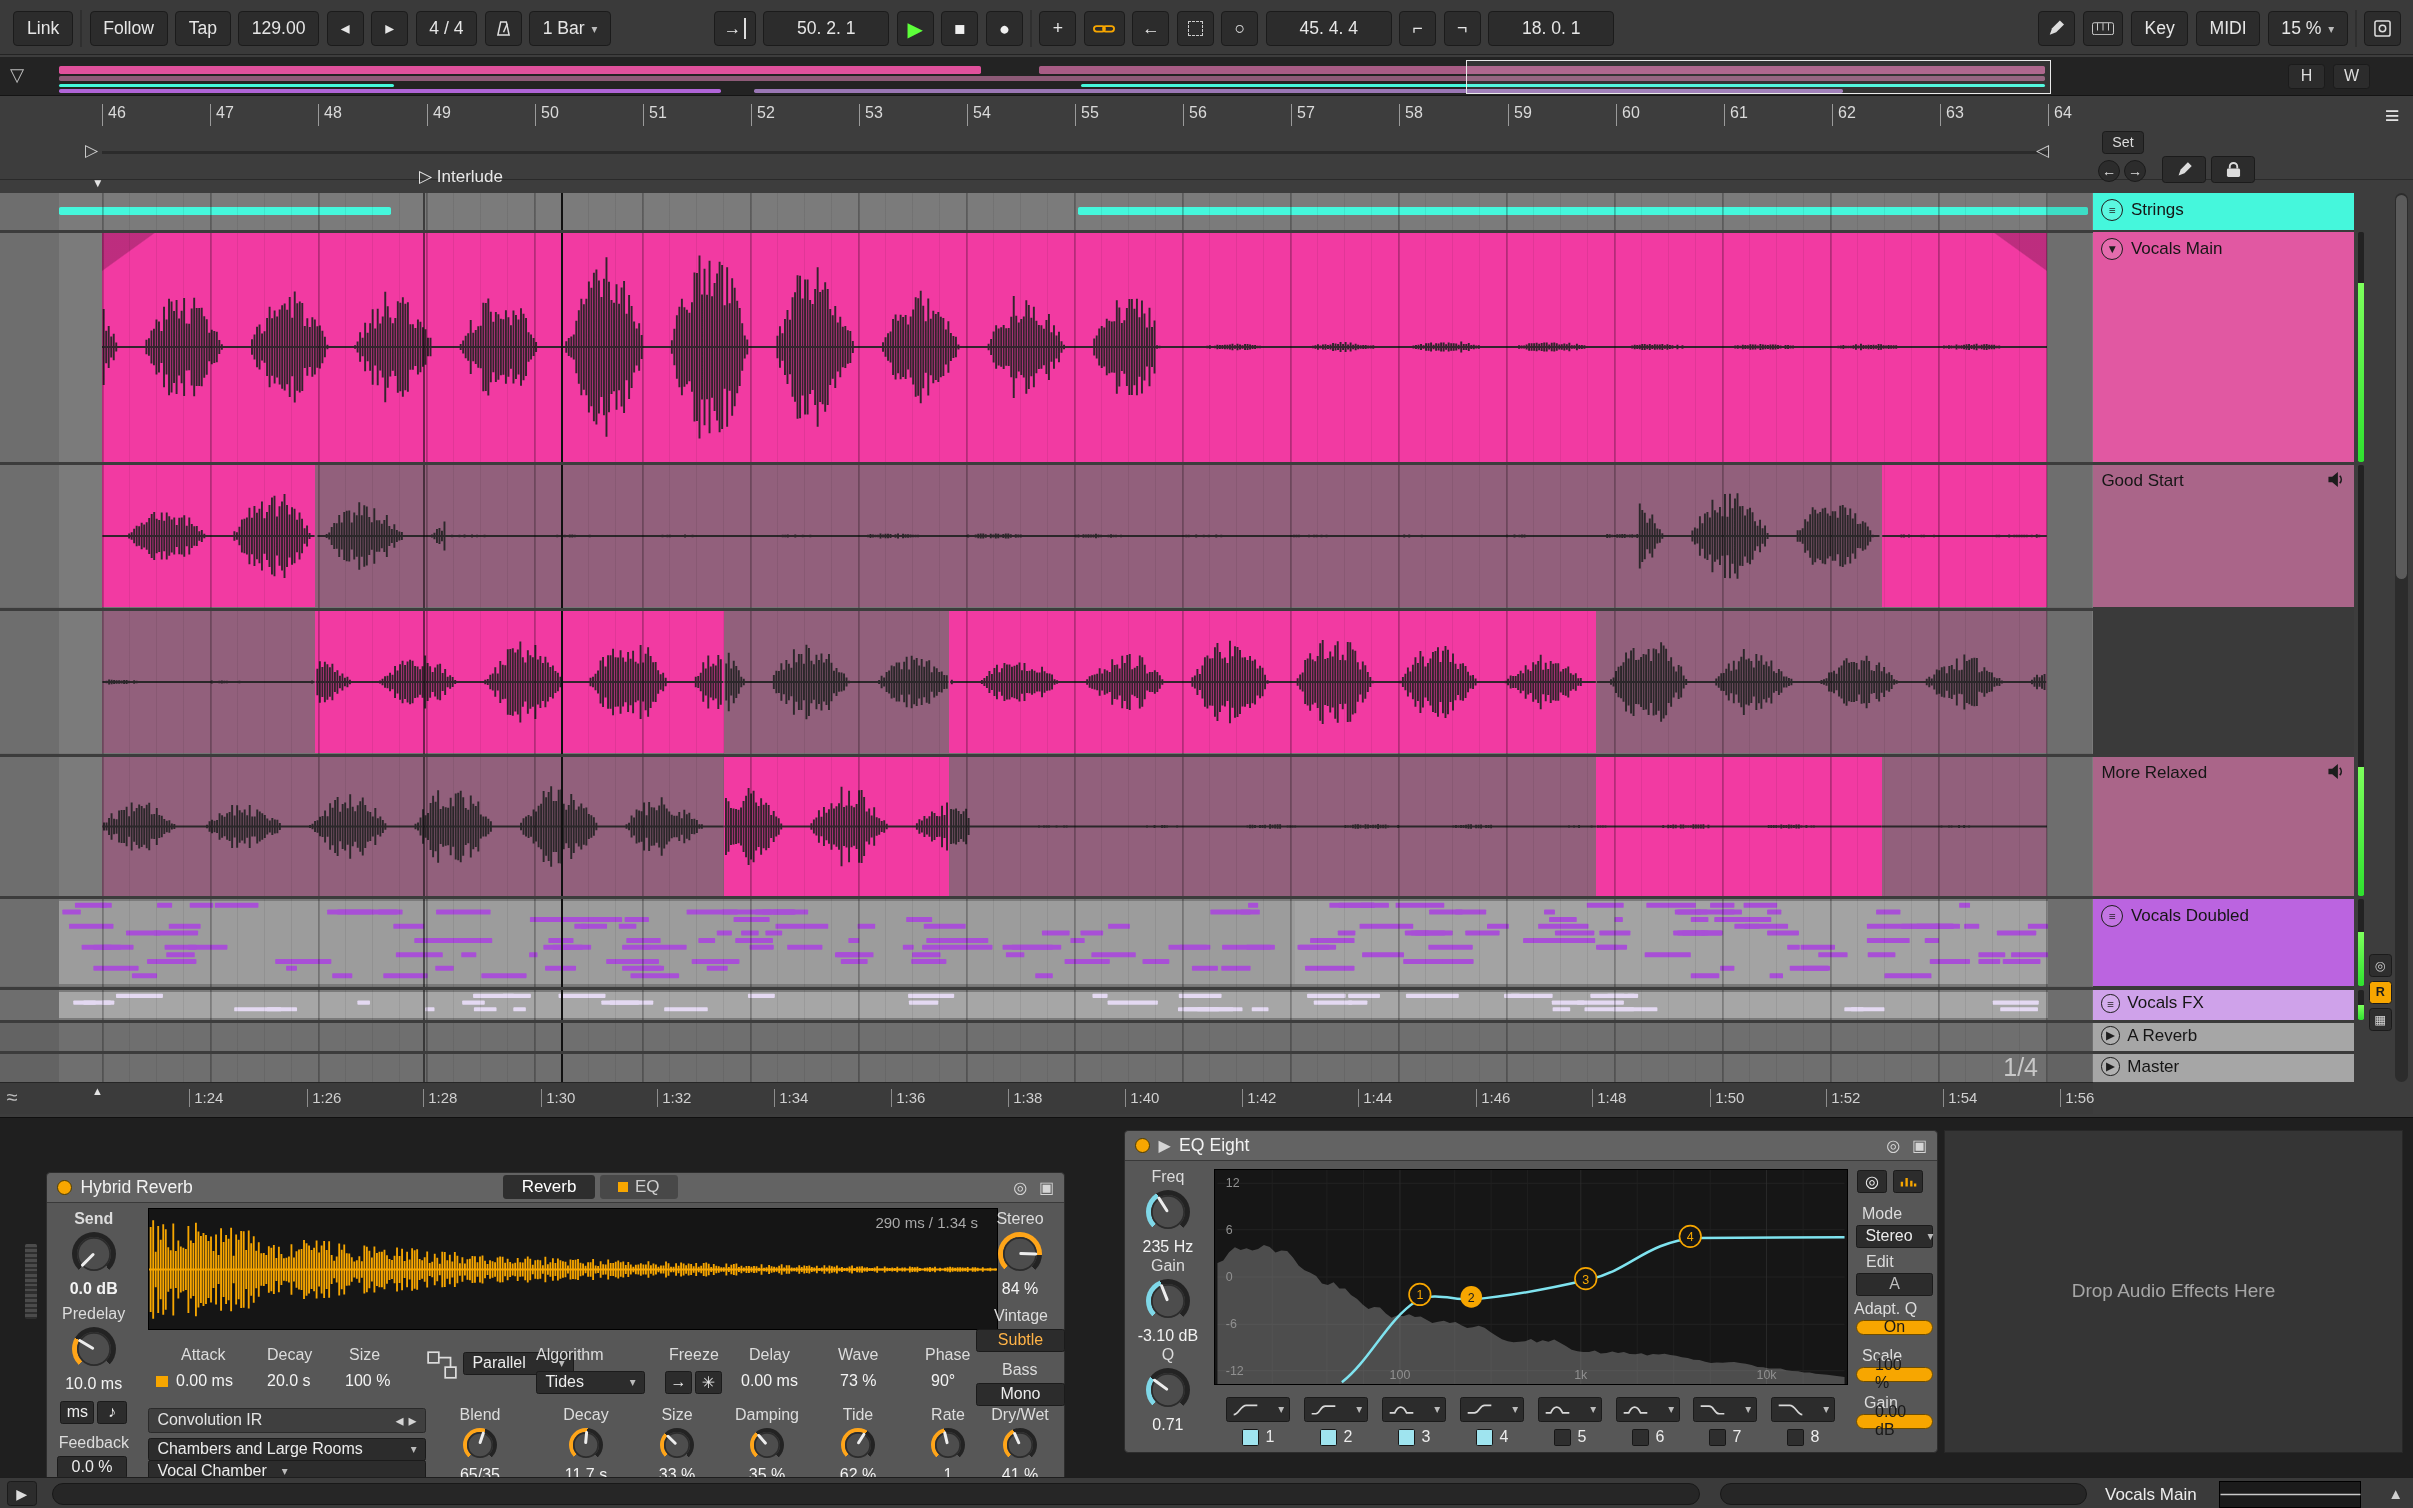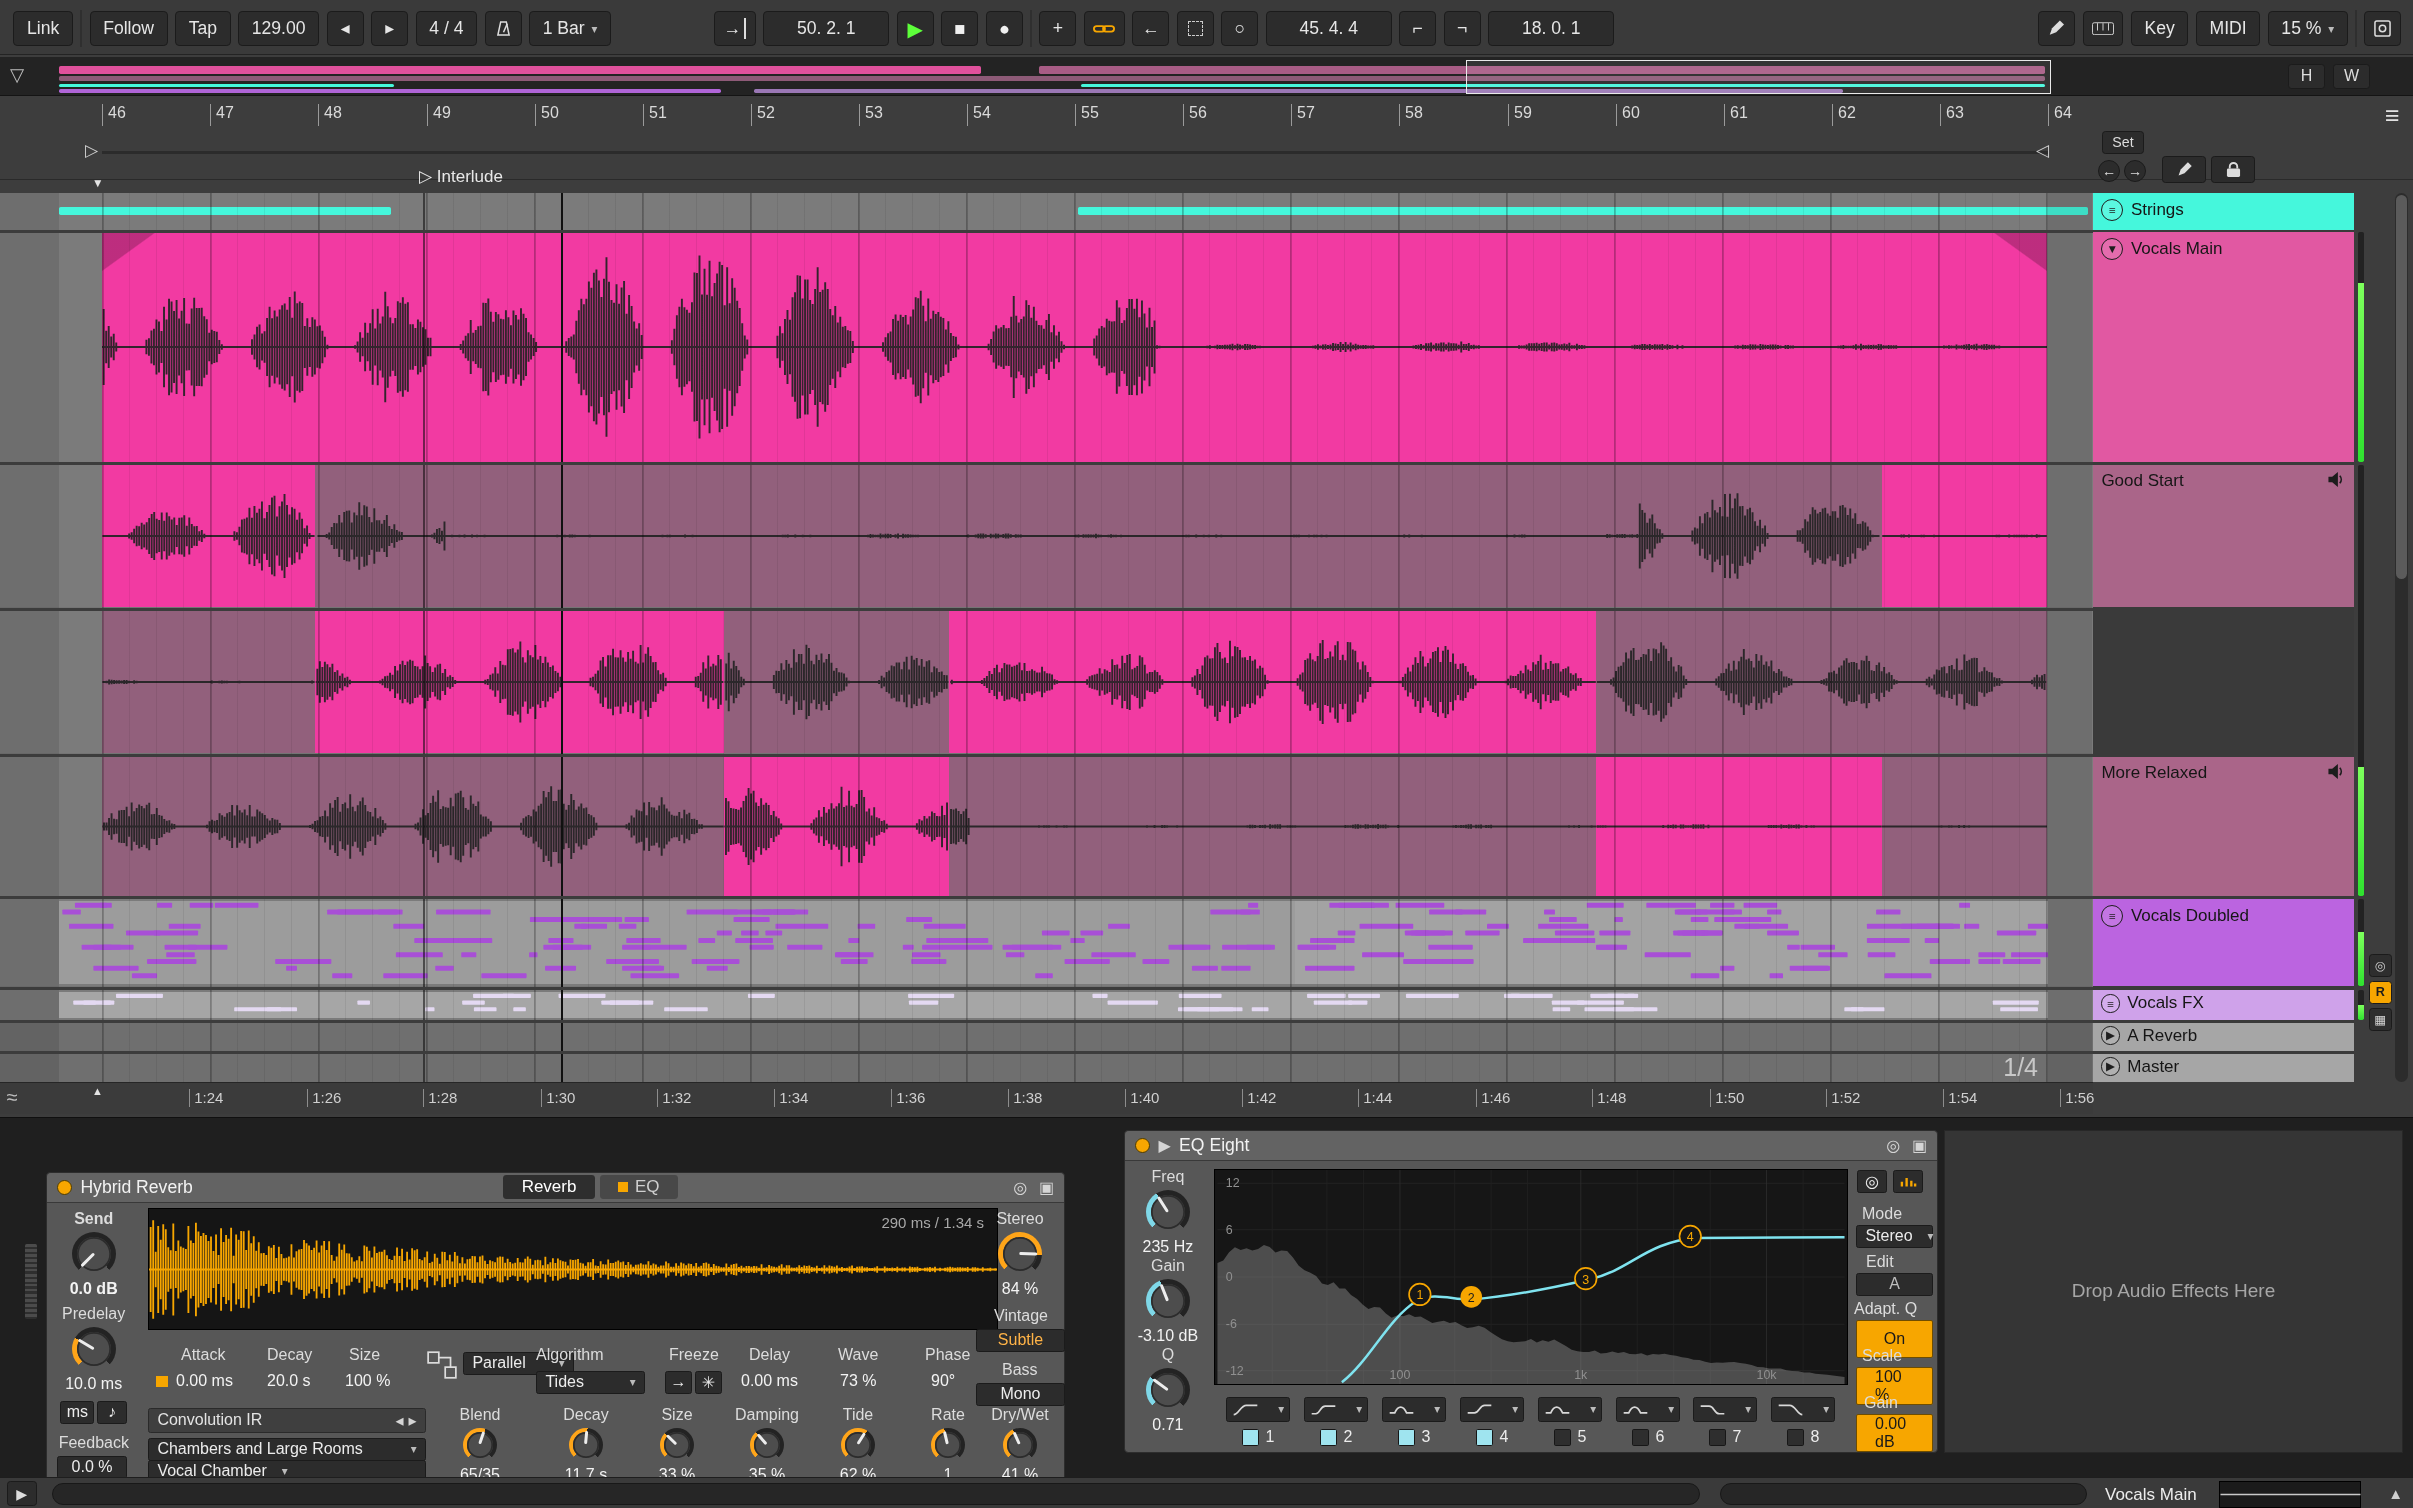--- a/index.html
+++ b/index.html
@@ -90,27 +90,27 @@
   .pval{font-size:16px;color:#f3f3f3;}
   .knob{width:44px;height:44px;border-radius:50%;position:relative;
     background:conic-gradient(from 225deg,var(--c,#ffa519) calc(var(--p)*2.7deg),#232323 calc(var(--p)*2.7deg) 270deg,transparent 270deg 360deg);}
   .knob::before{content:"";position:absolute;inset:5px;border-radius:50%;background:#4d4d4d;box-shadow:inset 0 0 0 1.7px #2c2c2c;}
   .knob::after{content:"";position:absolute;left:calc(50% - 1.7px);top:4.2px;width:3.4px;height:18.4px;background:#ededed;border-radius:1.7px;
     transform-origin:1.7px 17.6px;transform:rotate(calc(var(--p)*2.7deg - 135deg));}
   .knob.sm{width:34px;height:34px;}
   .knob.sm::before{inset:4.2px;}
   .knob.sm::after{height:13.4px;top:3.4px;transform-origin:1.7px 13.4px;}
   .dark-box{background:#2c2c2c;border:0.8px solid #1b1b1b;border-radius:2.5px;color:#ececec;height:23.5px;display:flex;align-items:center;justify-content:center;font-size:16px;padding:0 8.4px;white-space:nowrap;}
-  .amber-box{background:#f7a600;border:0.8px solid #6e4d00;border-radius:2px;color:#191919;height:38px;display:flex;align-items:center;justify-content:center;font-size:16px;padding:0 18px;}
+  .amber-box{background:#f7a600;border:0.8px solid #6e4d00;border-radius:8px;color:#191919;height:15px;display:flex;align-items:center;justify-content:center;font-size:16px;padding:0 18px;}
   .dd{justify-content:space-between;gap:8.4px;}
   .dlabel{position:absolute;font-size:16px;color:#dcdcdc;white-space:nowrap;}
   .dval{position:absolute;font-size:16px;color:#f3f3f3;white-space:nowrap;}
   #irdisplay{position:absolute;left:101px;top:35px;width:850px;height:122px;background:#151515;border:0.8px solid #000;}
   #irdisplay path{stroke:#f7a600;stroke-width:2.2;fill:none;}
-  .irtime{position:absolute;right:13px;top:5px;font-size:15px;color:#a8a8a8;}
+  .irtime{position:absolute;right:19px;top:5px;font-size:15px;color:#a8a8a8;}
   #eqgraph{position:absolute;left:89px;top:38px;width:634px;height:216px;background:#161616;border:0.8px solid #000;}
   .band{position:absolute;width:78px;display:flex;flex-direction:column;align-items:center;gap:6.7px;}
   .filter-dd{width:64px;height:25px;background:#2c2c2c;border:0.8px solid #1b1b1b;border-radius:2.5px;display:flex;align-items:center;justify-content:space-between;padding:0 5px;}
   .filter-dd svg{stroke:#d8d8d8;fill:none;stroke-width:2;}
   .bcheck{display:flex;align-items:center;gap:6.7px;font-size:16px;color:#ececec;}
   .cb{width:17px;height:17px;background:#2e2e2e;border:0.8px solid #171717;border-radius:1.7px;}
   .cb.on{background:#9fe4ef;}
   #dropzone{position:absolute;left:1944px;top:11.7px;width:459px;height:323px;background:#353535;border:0.8px solid #272727;display:flex;align-items:center;justify-content:center;font-size:19px;color:#a6a6a6;}
   .grip{position:absolute;width:11.7px;background:repeating-linear-gradient(to bottom,#4b4b4b 0 2.5px,#2e2e2e 2.5px 5px);border-radius:1.7px;}
 

